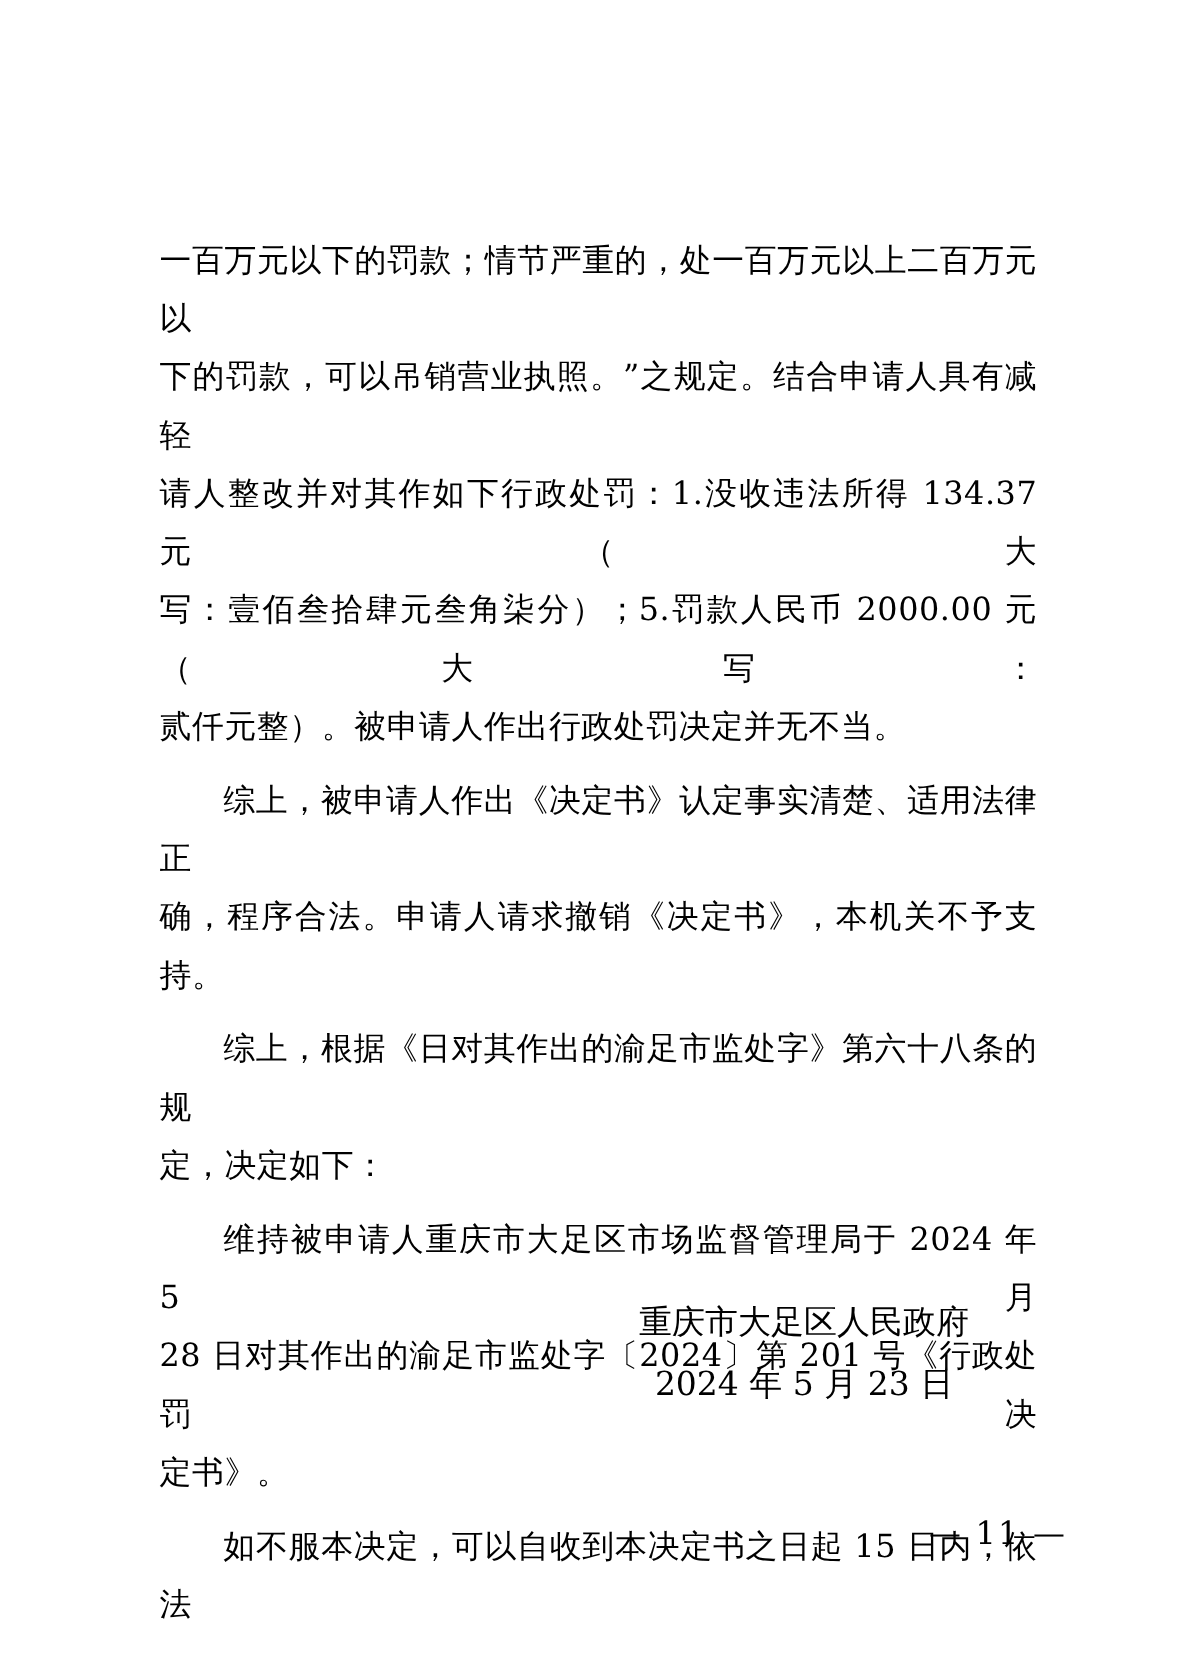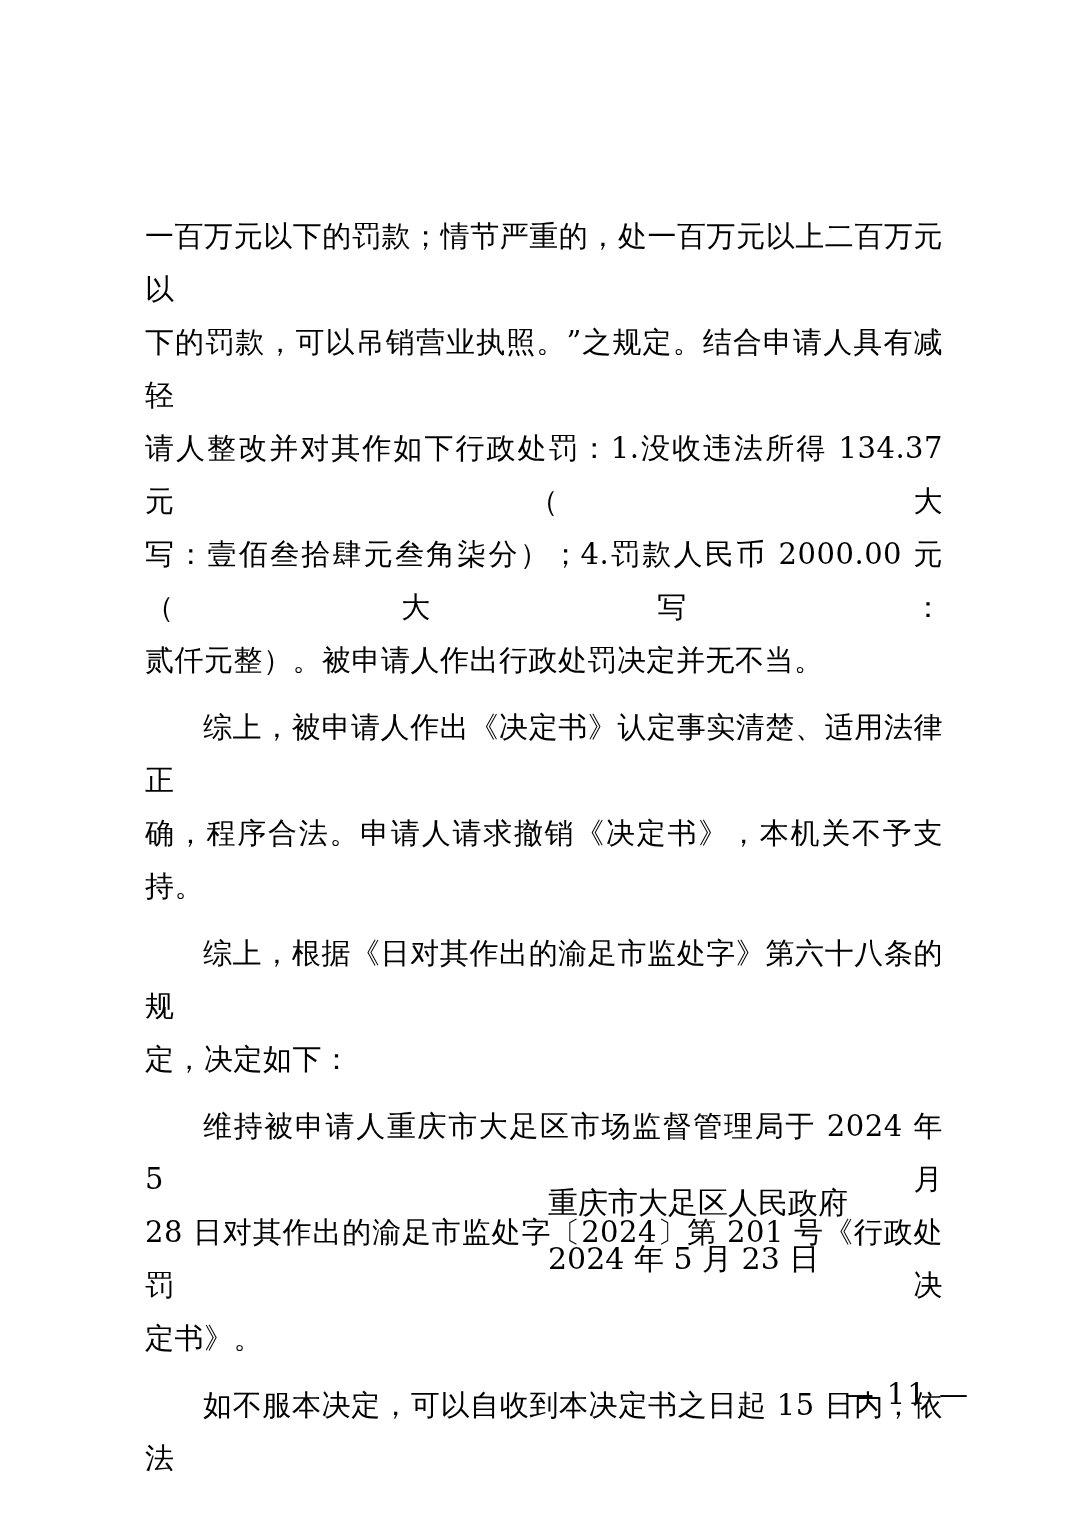--- a/index.html
+++ b/index.html
@@ -39,21 +39,21 @@
     text-align-last: left;
   }
   .line.indent {
     text-indent: 58px;
   }
   .signature {
     position: absolute;
     top: 1163px;
     left: 548px;
     width: 366px;
-    text-align: left;
+    text-align: center;
     font-size: 30px;
     line-height: 56px;
   }
   .page-number {
     position: absolute;
     top: 1362px;
     right: 104px;
     font-size: 29px;
     line-height: 40px;
     letter-spacing: 2px;
@@ -61,21 +61,21 @@
 </style>
 </head>
 <body>
 
 <div class="page">
   <div class="content">
       <div class="para">
         <div class="line">一百万元以下的罚款；情节严重的，处一百万元以上二百万元以</div>
         <div class="line">下的罚款，可以吊销营业执照。”之规定。结合申请人具有减轻</div>
         <div class="line">请人整改并对其作如下行政处罚：1.没收违法所得 134.37 元（大</div>
-        <div class="line">写：壹佰叁拾肆元叁角柒分）；4.罚款人民币 2000.00 元（大写：</div>
+        <div class="line">写：壹佰叁拾肆元叁角柒分）；5.罚款人民币 2000.00 元（大写：</div>
         <div class="line para-end">贰仟元整）。被申请人作出行政处罚决定并无不当。</div>
       </div>
       <div class="para">
         <div class="line indent">综上，被申请人作出《决定书》认定事实清楚、适用法律正</div>
         <div class="line para-end">确，程序合法。申请人请求撤销《决定书》，本机关不予支持。</div>
       </div>
       <div class="para">
         <div class="line indent">综上，根据《日对其作出的渝足市监处字》第六十八条的规</div>
         <div class="line para-end">定，决定如下：</div>
       </div>

